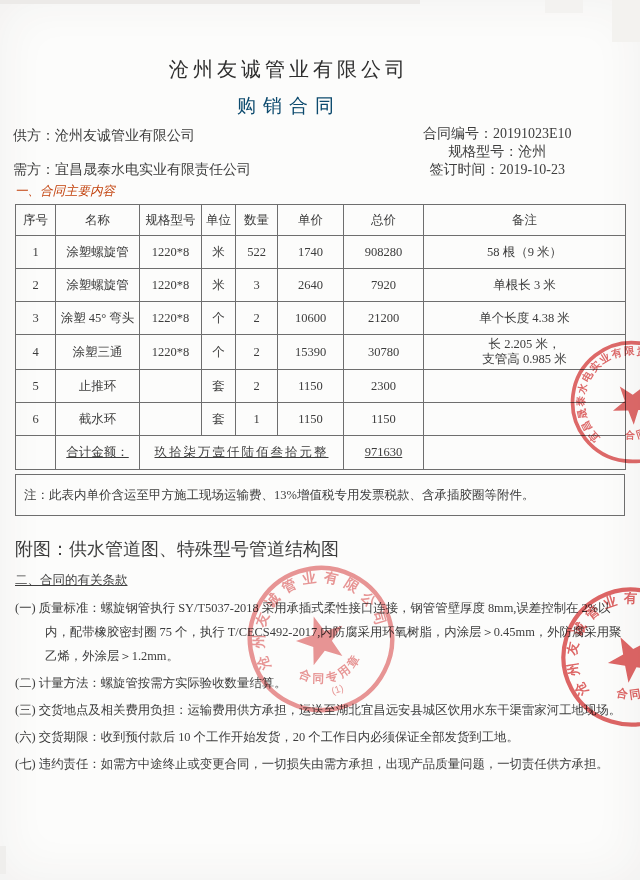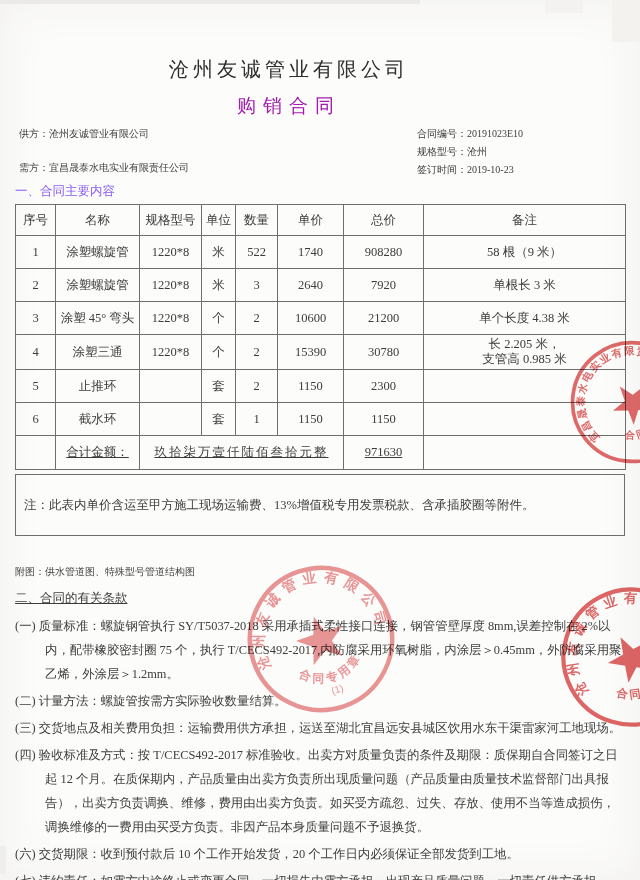--- a/index.html
+++ b/index.html
@@ -19,48 +19,48 @@
   .scan-c1     { position:absolute; top:0; left:545px; width:38px; height:13px; background:#f3f2f0; }
   .scan-c2     { position:absolute; top:0; left:612px; width:28px; height:42px; background:#f3f2ef; }
   .scan-left   { position:absolute; top:846px; left:0; width:6px; height:28px; background:#efeeec; }
 
   .company-title {
     padding-top:56px; width:578px; text-align:center;
     font-size:20px; letter-spacing:4px; color:#2e2e2e;
   }
   .doc-title {
     margin-top:10px; width:578px; text-align:center;
-    font-size:19px; letter-spacing:7px; color:#a21caf;
-  }
-  .header-info { position:relative; margin:8px 19px 0; height:52px; font-size:10px; }
+    font-size:19px; letter-spacing:7px; color:#0c4a6e;
+  }
+  .header-info { position:relative; margin:8px 13px 0; height:52px; font-size:14px; }
   .supplier-line { position:absolute; left:0; top:0; }
   .buyer-line    { position:absolute; left:0; top:34px; }
-  .meta-block    { position:absolute; left:398px; top:-2px; line-height:18px; }
+  .meta-block    { position:absolute; left:410px; top:-2px; line-height:18px;text-align:center; }
   .meta-block div { white-space:nowrap; }
 
-  .section-title { margin:4px 15px 0; font-size:12.5px; color:#8b5cf6; }
+  .section-title { margin:4px 15px 0; font-size:12.5px; color:#c2410c;font-style:italic; }
 
   table.items {
     margin:4px 15px 0; width:610px; table-layout:fixed;
     border-collapse:collapse; font-size:12.5px; color:#3c3c3c;
   }
   table.items th, table.items td {
     border:1px solid #6e6e6e; text-align:center; vertical-align:middle;
     padding:2px 3px; font-weight:normal; overflow:hidden;
   }
   table.items thead tr { height:31px; }
   table.items tbody tr { height:33px; }
   table.items td:last-child { white-space:pre-line; line-height:15px; }
   .total-words { letter-spacing:2px; }
 
   .note-box {
     margin:4px 15px 0; border:1px solid #6e6e6e;
-    font-size:12.5px; padding:22px 8px; line-height:16px;
-  }
-  .attachment-line { margin:29px 15px 0; font-size:10px; }
+    font-size:12.5px; padding:12px 8px; line-height:16px;
+  }
+  .attachment-line { margin:21px 15px 0; font-size:18px; }
   .section2-title  { margin:11px 15px 0; font-size:12.5px;text-decoration:underline; }
   .terms { margin:7px 15px 0; font-size:12.4px; }
   .term  { margin:0 0 3px 0; line-height:24px; padding-left:30px; text-indent:-30px; }
 
   
   .stamp {
     position:absolute; mix-blend-mode:multiply; pointer-events:none;
     color: var(--stamp-red, #d84040);
     font-family:"Liberation Sans", sans-serif; font-weight:bold;
   }
@@ -204,21 +204,20 @@
   <div class="note-box">注：此表内单价含运至甲方施工现场运输费、13%增值税专用发票税款、含承插胶圈等附件。</div>
 
   <div class="attachment-line">附图：供水管道图、特殊型号管道结构图</div>
 
   <div class="section2-title">二、合同的有关条款</div>
 
   <div class="terms">
       <p class="term">(一) 质量标准：螺旋钢管执行 SY/T5037-2018 采用承插式柔性接口连接，钢管管壁厚度 8mm,误差控制在 2%以内，配带橡胶密封圈 75 个，执行 T/CECS492-2017,内防腐采用环氧树脂，内涂层＞0.45mm，外防腐采用聚乙烯，外涂层＞1.2mm。</p>
       <p class="term">(二) 计量方法：螺旋管按需方实际验收数量结算。</p>
       <p class="term">(三) 交货地点及相关费用负担：运输费用供方承担，运送至湖北宜昌远安县城区饮用水东干渠雷家河工地现场。</p>
-      <p class="term">(四) 验收标准及方式：按 T/CECS492-2017 标准验收。出卖方对质量负责的条件及期限：质保期自合同签订之日起 12 个月。在质保期内，产品质量由出卖方负责所出现质量问题（产品质量由质量技术监督部门出具报告），出卖方负责调换、维修，费用由出卖方负责。如买受方疏忽、过失、存放、使用不当等造成损伤，调换维修的一费用由买受方负责。非因产品本身质量问题不予退换货。</p>
       <p class="term">(六) 交货期限：收到预付款后 10 个工作开始发货，20 个工作日内必须保证全部发货到工地。</p>
       <p class="term">(七) 违约责任：如需方中途终止或变更合同，一切损失由需方承担，出现产品质量问题，一切责任供方承担。</p>
     </div>
 
   <svg id="stamp-buyer" class="stamp" viewBox="0 0 160 160">
     <defs>
       <path id="b-top" d="M 24.8,97.9 A 58,58 0 1 1 135.2,97.9" fill="none"></path>
       <path id="b-bot" d="M 41.9,102 A 44,44 0 0 0 118.1,102" fill="none"></path>
     </defs>
     <circle class="ring" cx="80" cy="80" r="72"></circle>

